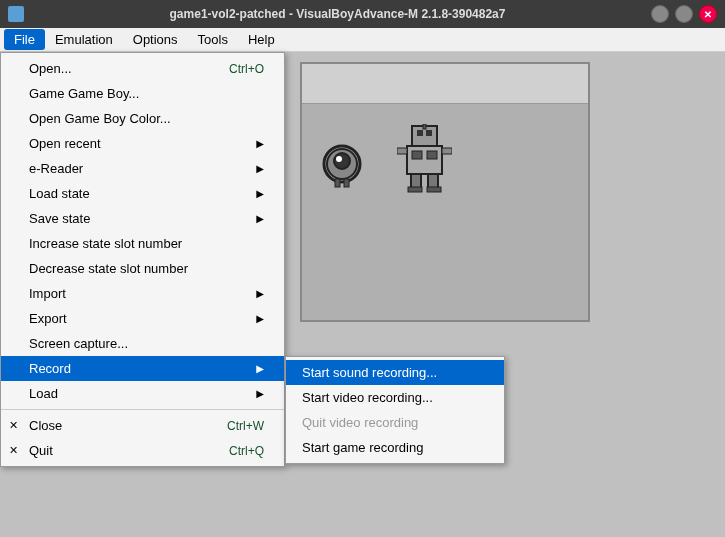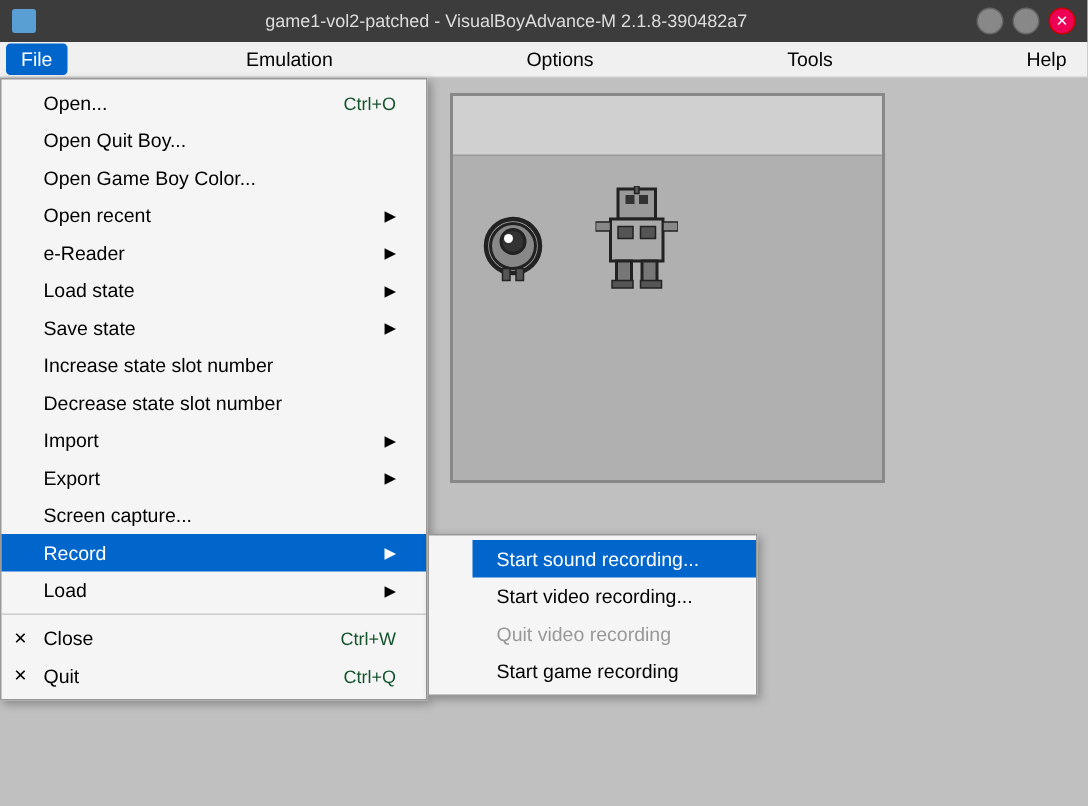--- a/index.html
+++ b/index.html
@@ -16,20 +16,21 @@
     
     .titlebar {
       background: #3c3c3c;
       color: #fff;
       height: 28px;
       display: flex;
       align-items: center;
       justify-content: space-between;
       padding: 0 8px;
       user-select: none;
+      font-weight: bold;
     }
     .titlebar-icon {
       width: 16px;
       height: 16px;
       background: #5a9fd4;
       border-radius: 2px;
     }
     .titlebar-title {
       flex: 1;
       text-align: center;
@@ -56,21 +57,20 @@
     .titlebar-btn.close { background: #e05; color: #fff; border-color: #c00; }
 
     
     .menubar {
       background: #f0f0f0;
       border-bottom: 1px solid #ccc;
       height: 24px;
       display: flex;
       align-items: center;
       padding: 0 4px;
-      justify-content: space-between;
     }
     .menu-item {
       padding: 3px 10px;
       cursor: pointer;
       font-size: 13px;
       border-radius: 3px;
     }
     .menu-item:hover, .menu-item.active {
       background: #0066cc;
       color: #fff;
@@ -142,21 +142,20 @@
       padding: 3px 0;
     }
     .submenu-item {
       display: flex;
       align-items: center;
       padding: 5px 16px;
       cursor: pointer;
       font-size: 13px;
       color: #000;
       white-space: nowrap;
-      margin-left: 29px;
     }
     .submenu-item:hover, .submenu-item.highlighted {
       background: #0066cc;
       color: #fff;
     }
     .submenu-item.disabled {
       color: #999;
       cursor: default;
     }
 
@@ -260,21 +259,21 @@
     </div>
   </div>
 
   <div class="dropdown">
 
     <div class="dropdown-item">
       <span>Open...</span>
       <span class="shortcut">Ctrl+O</span>
     </div>
     <div class="dropdown-item">
-      <span>Open Quit Boy...</span>
+      <span>Game Game Boy...</span>
     </div>
     <div class="dropdown-item">
       <span>Open Game Boy Color...</span>
     </div>
     <div class="dropdown-item">
       <span>Open recent</span>
       <span class="arrow">▶</span>
     </div>
     <div class="dropdown-item">
       <span>e-Reader</span>

